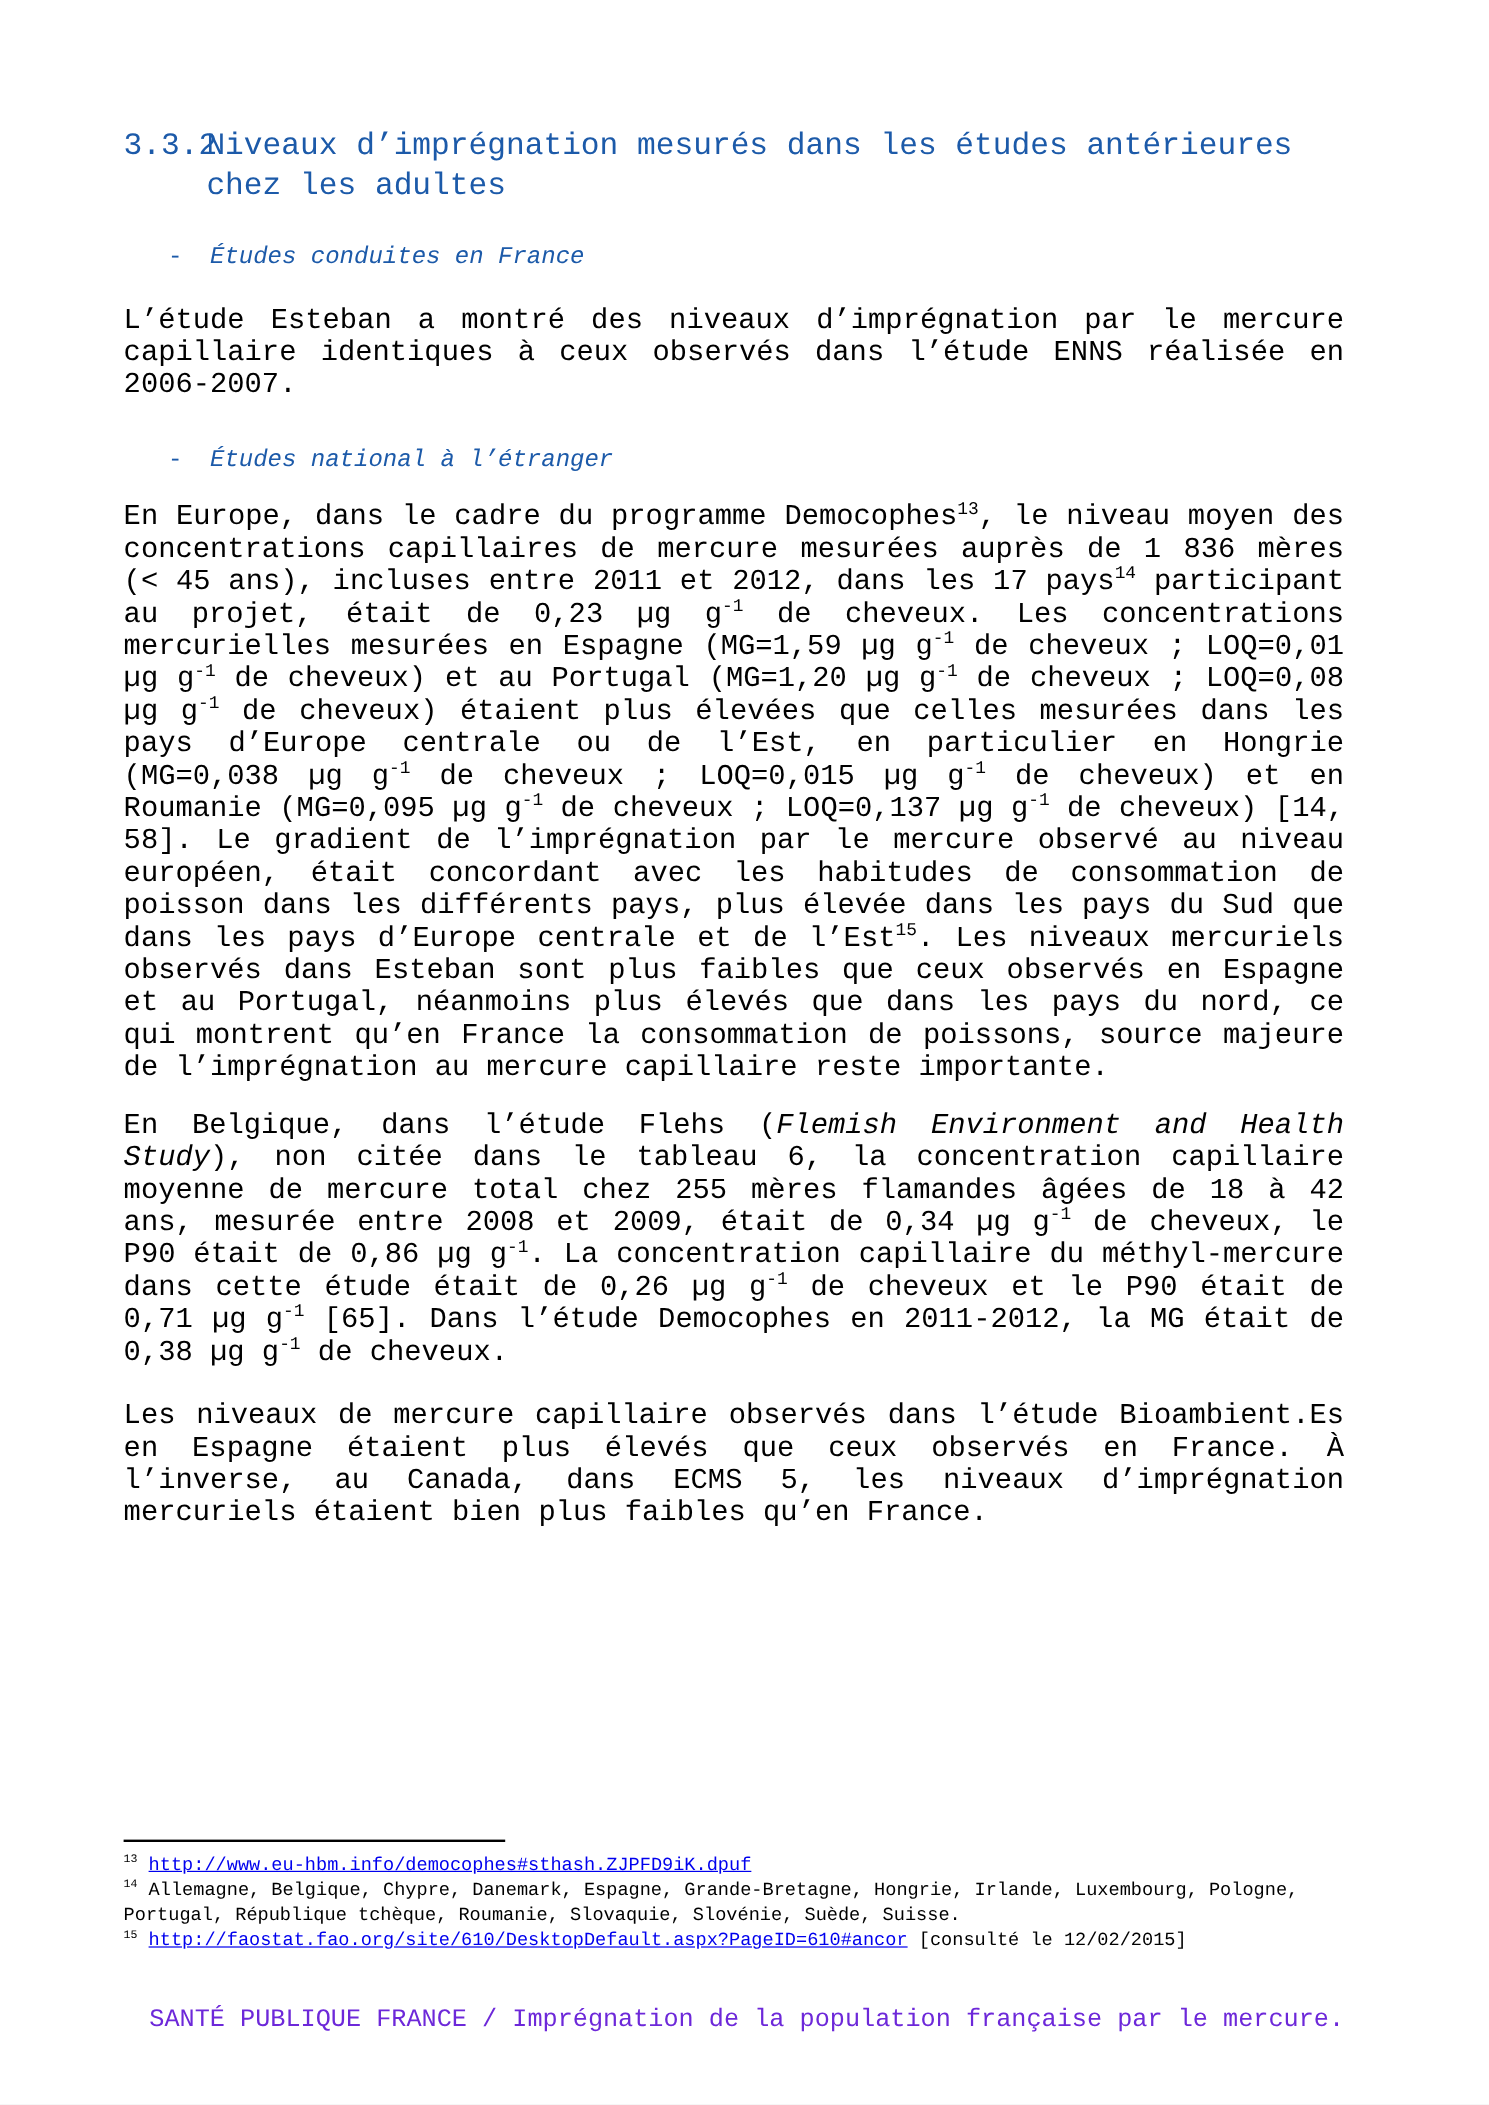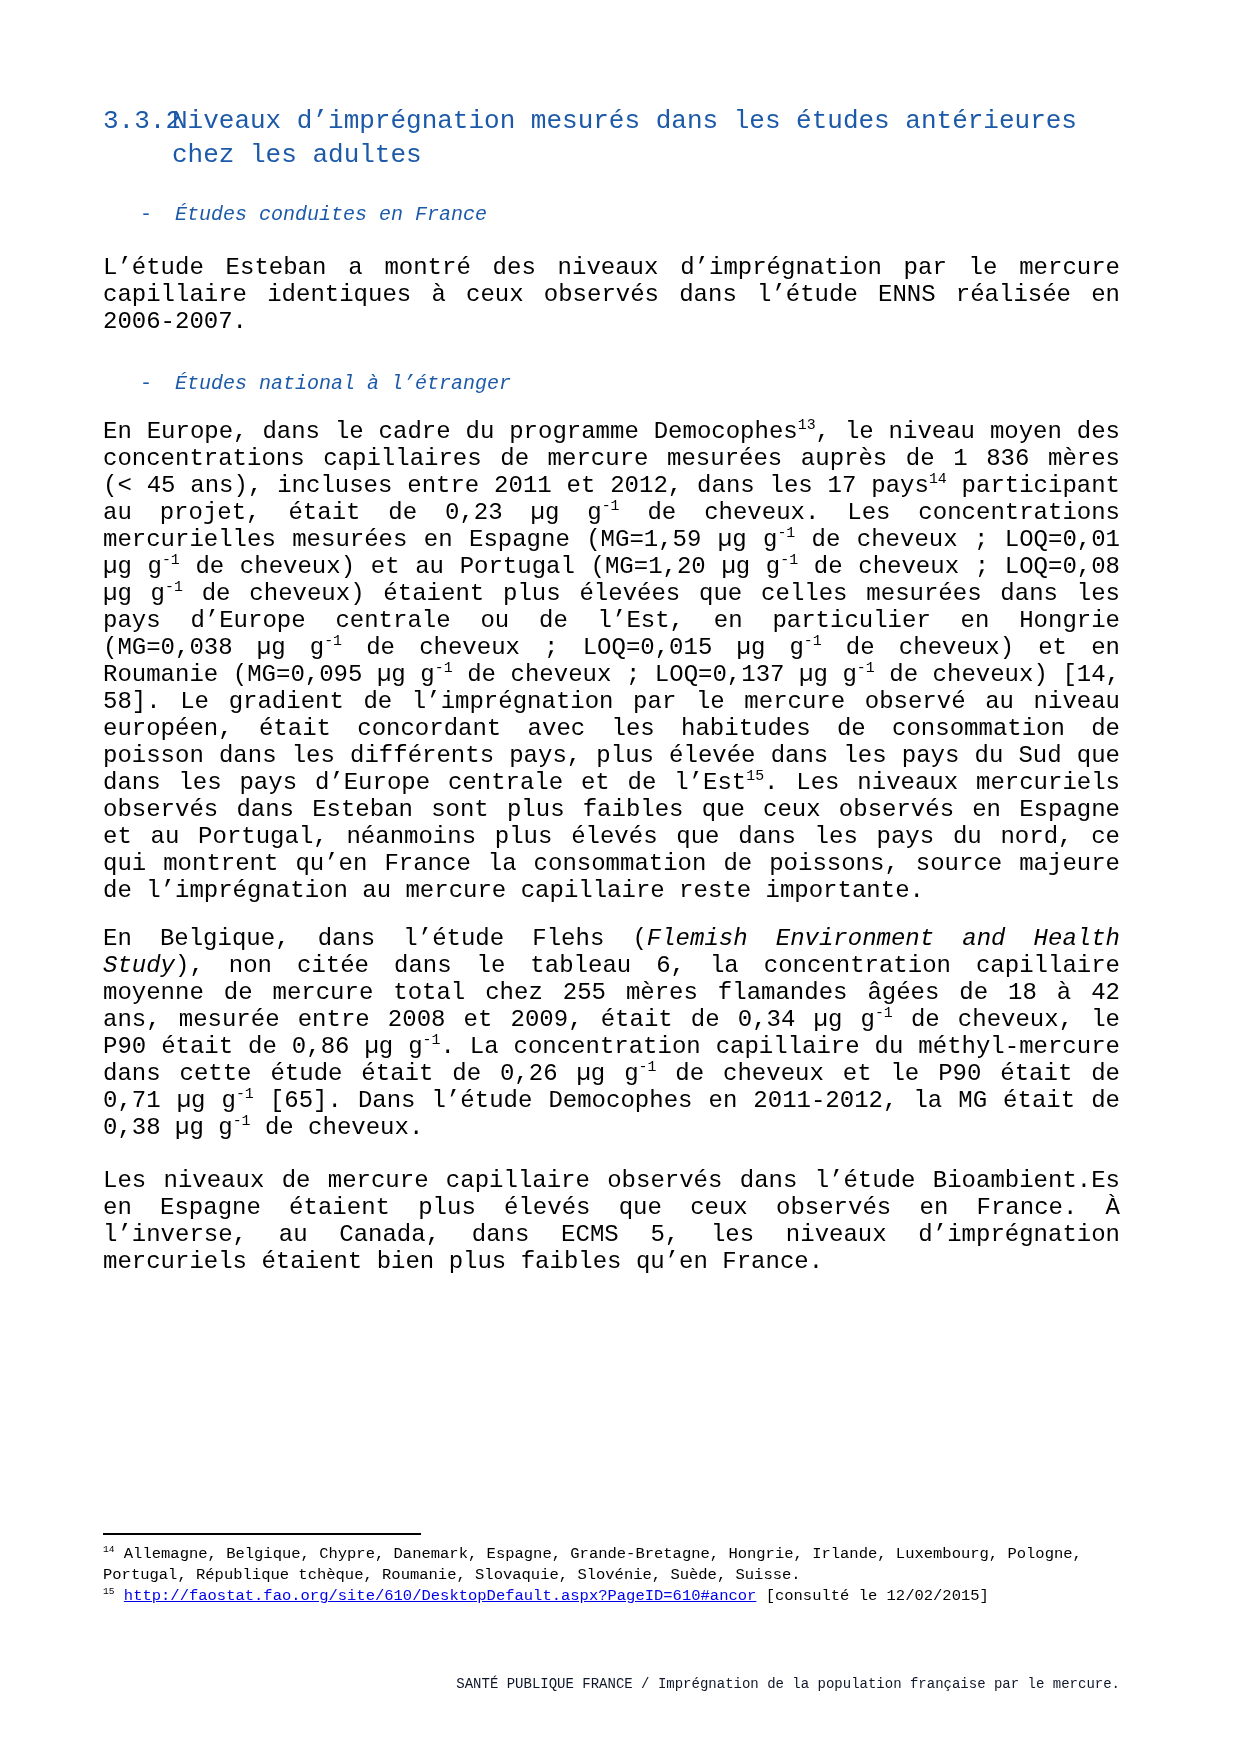--- a/index.html
+++ b/index.html
@@ -67,23 +67,23 @@
   .link {
     color: #0000ee;
     text-decoration: underline;
     cursor: pointer;
   }
   .page-footer {
     position: absolute;
     right: 121px;
     top: 1672px;
     text-align: right;
-    font-size: 14px;
+    font-size: 21px;
     line-height: 24px;
-    color: #0f172a;
+    color: #6d28d9;
   }
 </style>
 </head>
 <body>
 
 <div class="page">
 
   <h1 class="heading">
     <span class="h-num">3.3.2</span>
     <span class="h-title">Niveaux d’imprégnation mesurés dans les études antérieures chez les adultes</span>
@@ -103,20 +103,21 @@
 
   <p class="body-para tight"><span>En Europe, dans le cadre du programme Democophes</span><sup>13</sup><span>, le niveau moyen des concentrations capillaires de mercure mesurées auprès de 1 836 mères (&lt; 45 ans), incluses entre 2011 et 2012, dans les 17 pays</span><sup>14</sup><span> participant au projet, était de 0,23 µg g</span><sup>-1</sup><span> de cheveux. Les concentrations mercurielles mesurées en Espagne (MG=1,59 µg g</span><sup>-1</sup><span> de cheveux ; LOQ=0,01 µg g</span><sup>-1</sup><span> de cheveux) et au Portugal (MG=1,20 µg g</span><sup>-1</sup><span> de cheveux ; LOQ=0,08 µg g</span><sup>-1</sup><span> de cheveux) étaient plus élevées que celles mesurées dans les pays d’Europe centrale ou de l’Est, en particulier en Hongrie (MG=0,038 µg g</span><sup>-1</sup><span> de cheveux ; LOQ=0,015 µg g</span><sup>-1</sup><span> de cheveux) et en Roumanie (MG=0,095 µg g</span><sup>-1</sup><span> de cheveux ; LOQ=0,137 µg g</span><sup>-1</sup><span> de cheveux) [14, 58]. Le gradient de l’imprégnation par le mercure observé au niveau européen, était concordant avec les habitudes de consommation de poisson dans les différents pays, plus élevée dans les pays du Sud que dans les pays d’Europe centrale et de l’Est</span><sup>15</sup><span>. Les niveaux mercuriels observés dans Esteban sont plus faibles que ceux observés en Espagne et au Portugal, néanmoins plus élevés que dans les pays du nord, ce qui montrent qu’en France la consommation de poissons, source majeure de l’imprégnation au mercure capillaire reste importante.</span></p>
 
   <p class="body-para tight"><span>En Belgique, dans l’étude Flehs (</span><span class="it">Flemish Environment and Health Study</span><span>), non citée dans le tableau 6, la concentration capillaire moyenne de mercure total chez 255 mères flamandes âgées de 18 à 42 ans, mesurée entre 2008 et 2009, était de 0,34 µg g</span><sup>-1</sup><span> de cheveux, le P90 était de 0,86 µg g</span><sup>-1</sup><span>. La concentration capillaire du méthyl-mercure dans cette étude était de 0,26 µg g</span><sup>-1</sup><span> de cheveux et le P90 était de 0,71 µg g</span><sup>-1</sup><span> [65]. Dans l’étude Democophes en 2011-2012, la MG était de 0,38 µg g</span><sup>-1</sup><span> de cheveux.</span></p>
 
 
   <p class="body-para"><span>Les niveaux de mercure capillaire observés dans l’étude Bioambient.Es en Espagne étaient plus élevés que ceux observés en France. À l’inverse, au Canada, dans ECMS 5, les niveaux d’imprégnation mercuriels étaient bien plus faibles qu’en France.</span></p>
 
   <div class="footnotes">
     <hr class="footnote-rule">
+    <p class="footnote"><sup>13</sup><span> </span><span class="link">http://www.eu-hbm.info/democophes#sthash.ZJPFD9iK.dpuf</span></p>
     <p class="footnote"><sup>14</sup><span> Allemagne, Belgique, Chypre, Danemark, Espagne, Grande-Bretagne, Hongrie, Irlande, Luxembourg, Pologne, Portugal, République tchèque, Roumanie, Slovaquie, Slovénie, Suède, Suisse.</span></p>
     <p class="footnote"><sup>15</sup><span> </span><span class="link">http://faostat.fao.org/site/610/DesktopDefault.aspx?PageID=610#ancor</span><span> [consulté le 12/02/2015]</span></p>
   </div>
 
   <div class="page-footer">
     <div>SANTÉ PUBLIQUE FRANCE / Imprégnation de la population française par le mercure.</div>
   </div>
 
 </div>
 

